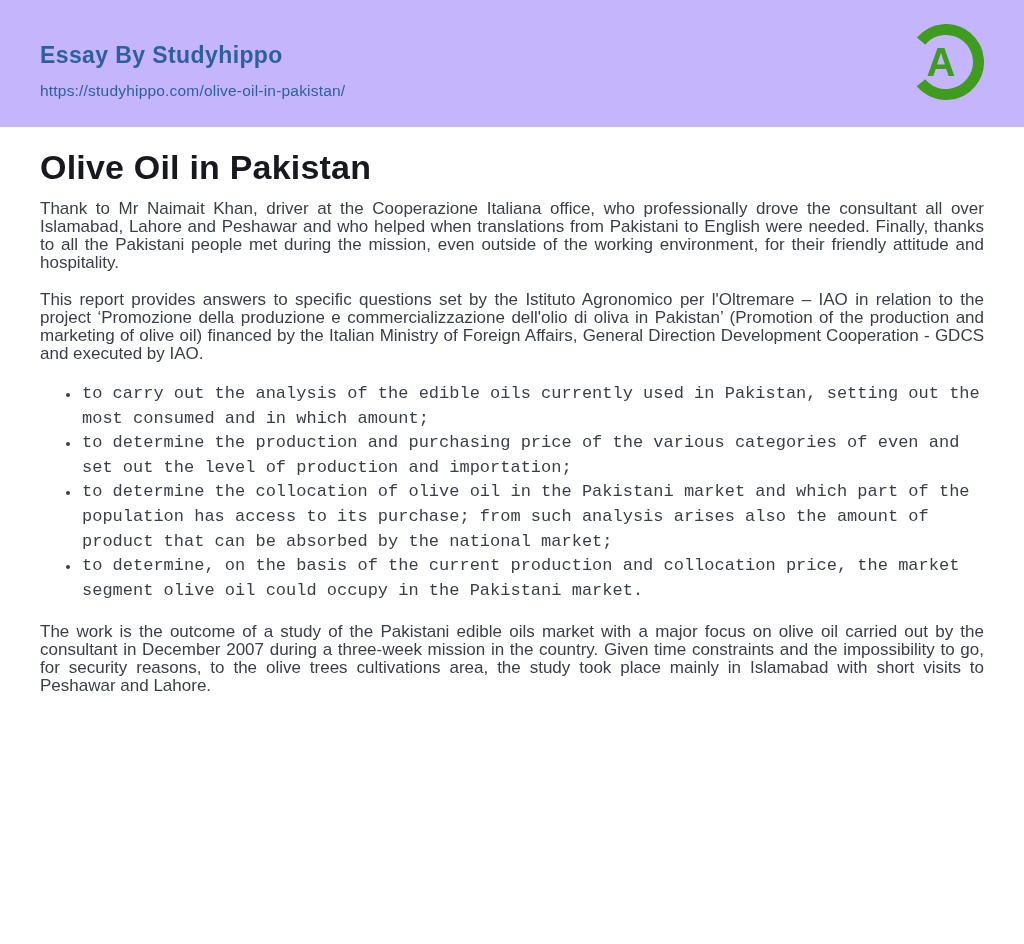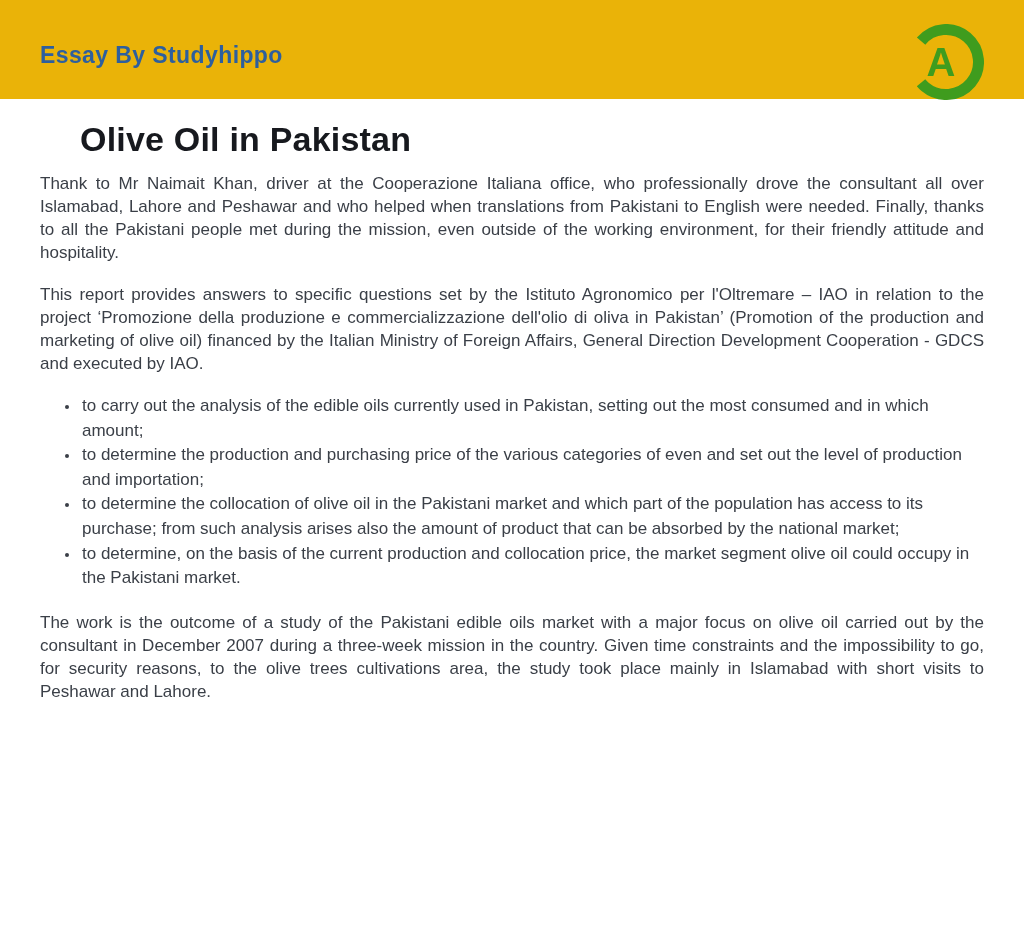--- a/index.html
+++ b/index.html
@@ -4,22 +4,22 @@
 <style>
   * { margin: 0; padding: 0; box-sizing: border-box; }
   html, body { width: 1024px; height: 944px; }
   body {
     font-family: "Liberation Sans", sans-serif;
     background: #ffffff;
     color: #3a3f47;
     overflow: hidden;
   }
   .header {
-    background: #eab308;
-    height: 99px;
+    background: #c4b5fd;
+    height: 127px;
     position: relative;
     padding: 42px 40px 0 40px;
   }
   .brand-title {
     color: #2d5f9e;
     font-size: 23px;
     font-weight: 700;
     letter-spacing: 0.4px;
   }
   .page-url {
@@ -40,54 +40,55 @@
   }
   .content {
     padding: 21px 40px 0 40px;
   }
   .page-title {
     color: #17191e;
     font-size: 34px;
     font-weight: 800;
     letter-spacing: 0.2px;
     margin-bottom: 13px;
-    margin-left: 40px;
   }
   .para {
     font-size: 17px;
-    line-height: 23px;
+    line-height: 18px;
     text-align: justify;
     margin-bottom: 19px;
     color: #3a3f47;
   }
   .sub-heading {
     font-size: 17px;
     font-weight: 400;
     color: #3a3f47;
     margin: 22px 0 19px 0;
   }
   ul.tor-list {
     margin: 0 0 20px 0;
     padding-left: 40px;
     list-style: disc;
+    font-family: Liberation Mono, monospace;
   }
   ul.tor-list li {
     font-size: 17px;
     line-height: 24.6px;
     text-align: left;
     color: #3a3f47;
     padding-left: 2px;
   }
   ul.tor-list li::marker { font-size: 13px; }
 </style>
 </head>
 <body>
 
 <div class="header">
   <div class="brand-title">Essay By Studyhippo</div>
+  <a class="page-url" href="#">https://studyhippo.com/olive-oil-in-pakistan/</a>
   <div class="logo">
     <svg width="76" height="76" viewBox="0 0 76 76">
       <circle cx="38" cy="38" r="32.5" fill="none" stroke="#3f9c1e" stroke-width="11" stroke-dasharray="158.7 45.5" stroke-linecap="butt" transform="rotate(220 38 38)"></circle>
       <text x="33" y="52" text-anchor="middle" font-family="Liberation Sans, sans-serif" font-size="40" font-weight="600" fill="#3f9c1e">A</text>
     </svg>
   </div>
 </div>
 
 <div class="content">
   <h1 class="page-title">Olive Oil in Pakistan</h1>

